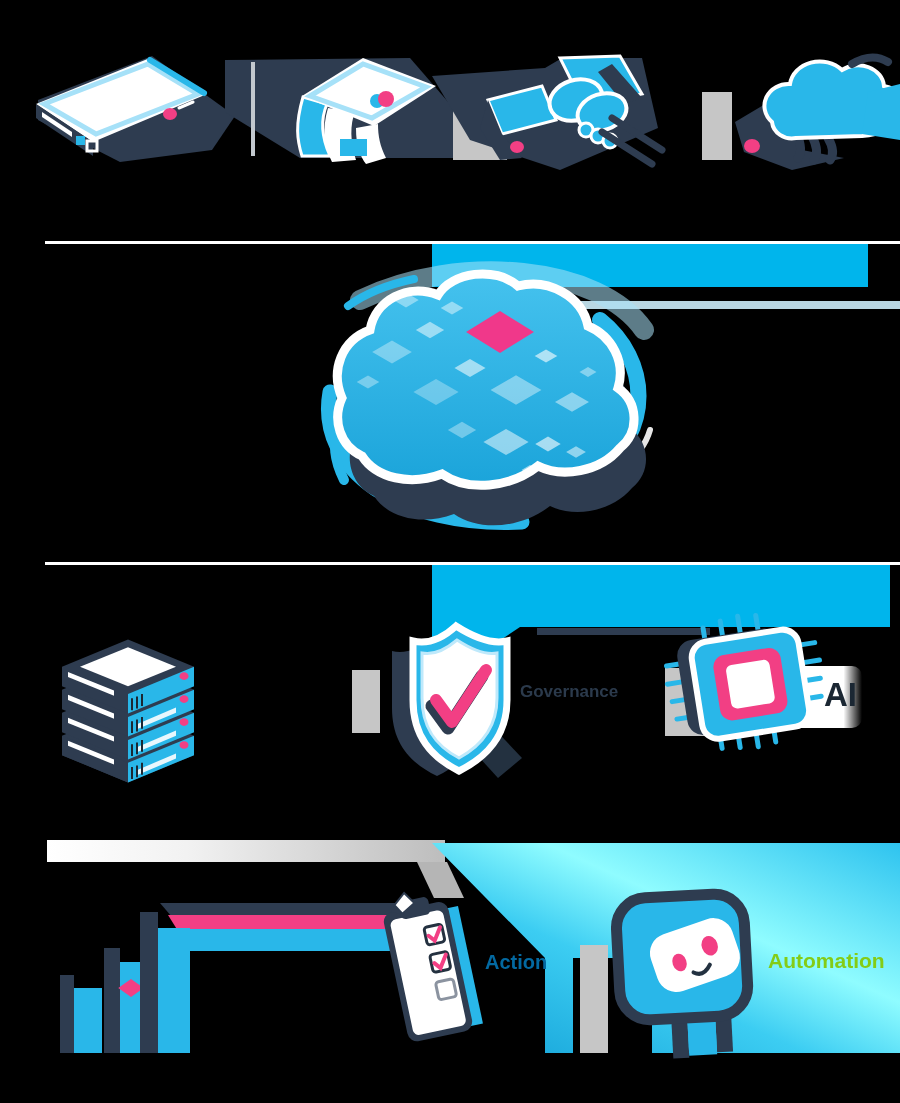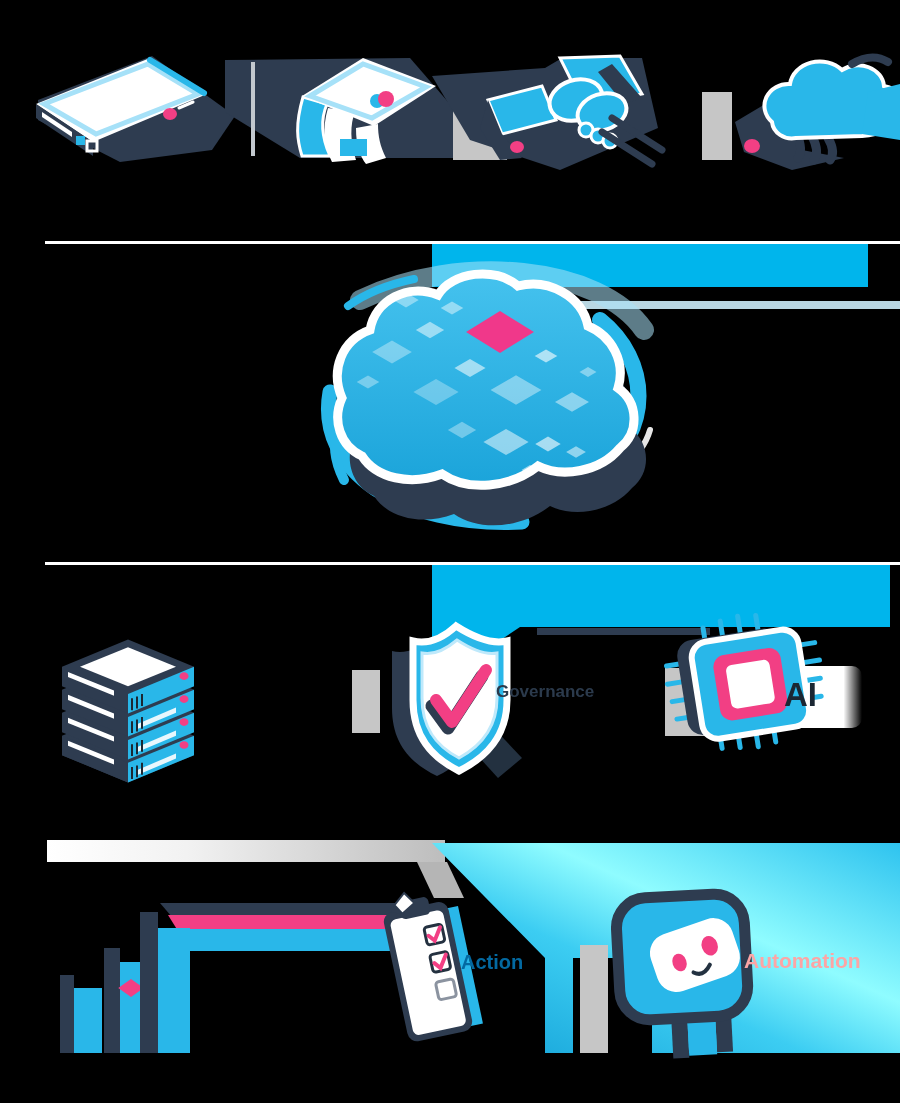--- a/index.html
+++ b/index.html
@@ -1,23 +1,23 @@
 <!DOCTYPE html>
 <html><head>
 <meta charset="utf-8">
 <style>
   html,body{margin:0;padding:0;background:#000;}
   #canvas{position:relative;width:900px;height:1103px;background:#000;overflow:hidden;
           font-family:"Liberation Sans",sans-serif;}
   .abs{position:absolute;}
-  .lbl{position:absolute;white-space:nowrap;font-family:"Liberation Sans",sans-serif;}
+  .lbl{position:absolute;white-space:nowrap;font-family:"Liberation Sans",sans-serif;padding-left:24px;}
   #lbl-governance{left:496px;top:682px;font-size:17px;font-weight:600;color:#2b3a4c;}
-  #lbl-ai{left:784px;top:676px;font-size:33px;font-weight:700;color:#1b2733;}
+  #lbl-ai{left:800px;top:676px;font-size:33px;font-weight:700;color:#1b2733;}
   #lbl-action{left:461px;top:951px;font-size:20px;font-weight:700;color:#0369a1;}
-  #lbl-automation{left:744px;top:949px;font-size:21px;font-weight:700;color:#fca5a5;}
+  #lbl-automation{left:744px;top:949px;font-size:21px;font-weight:700;color:#84cc16;}
 </style>
 </head>
 <body>
 
 <div id="canvas">
 
 <svg class="abs" style="left:0;top:0" width="900" height="1103" viewBox="0 0 900 1103">
   <defs>
     <linearGradient id="gCloud" x1="0" y1="0" x2="0" y2="1">
       <stop offset="0" stop-color="#45c2ee"></stop>

